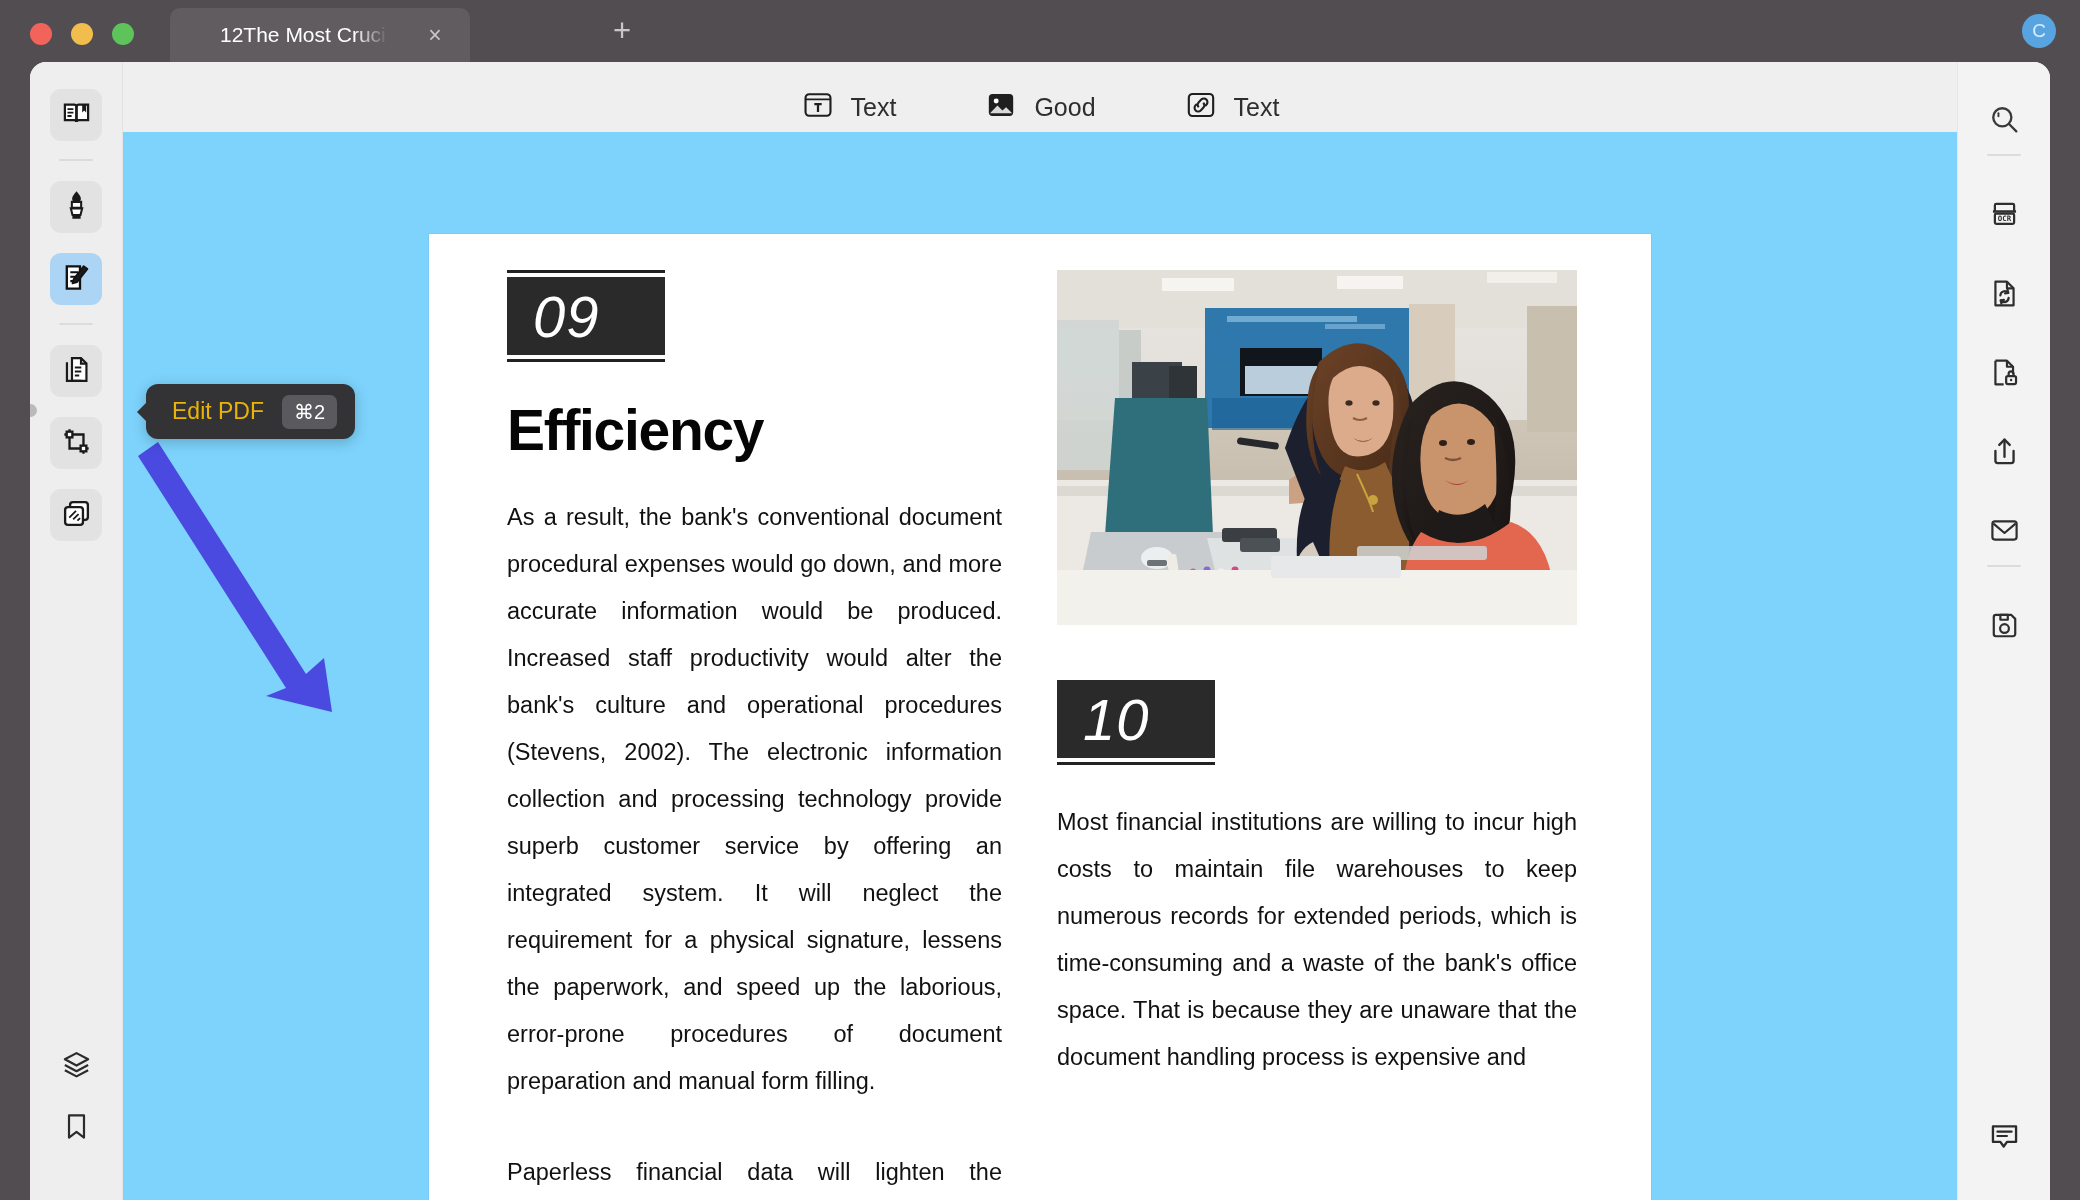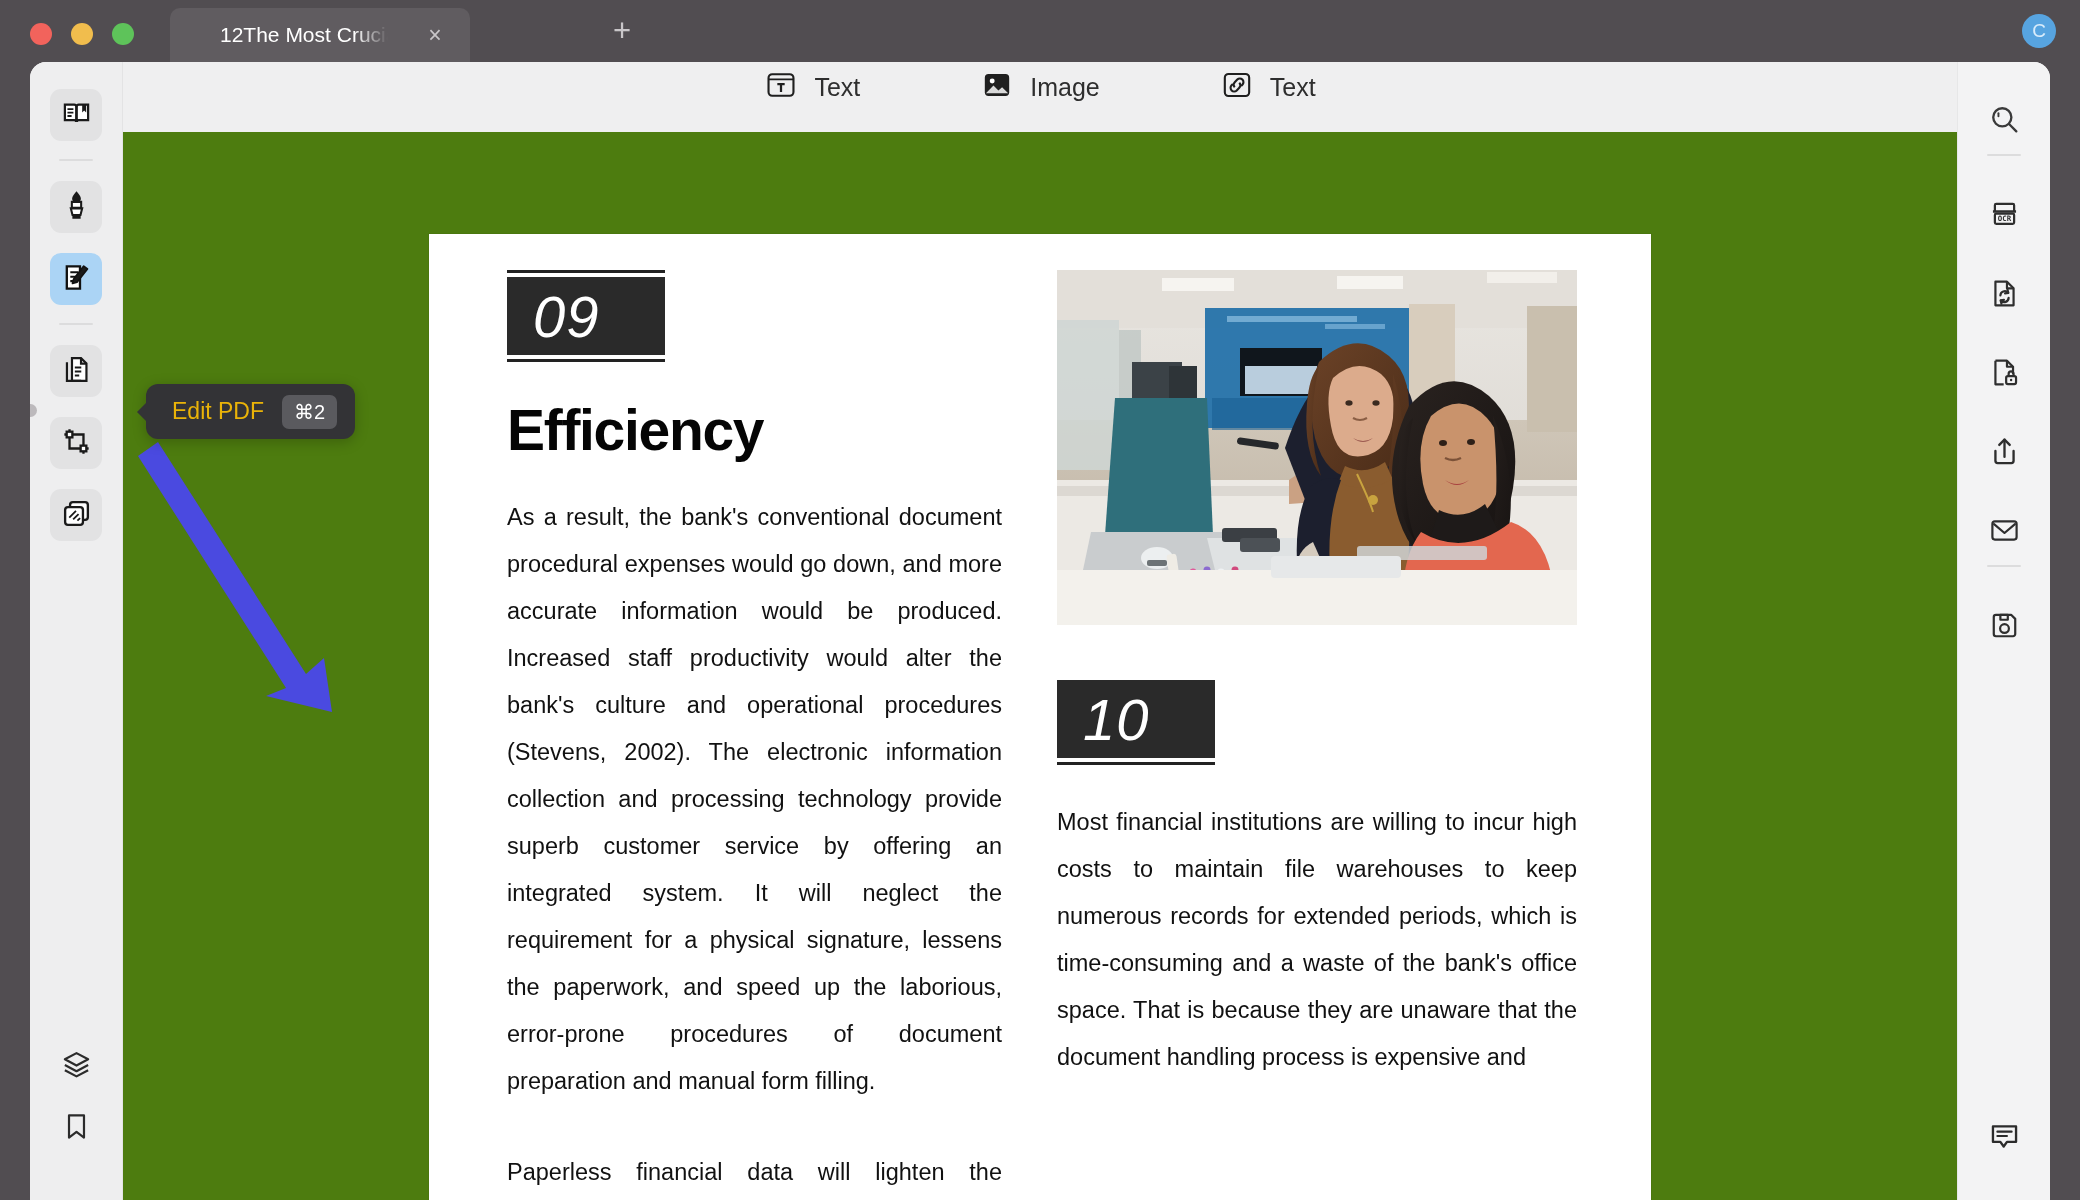--- a/index.html
+++ b/index.html
@@ -76,29 +76,29 @@
     background:#f3f3f4; display:flex; flex-direction:column; align-items:center;
     border-left:1px solid #e7e7e8;
   }
   .rrail-btn { width:54px; height:54px; display:flex; align-items:flex-end; justify-content:center; margin-top:25px; }
   .rrail-btn.first { margin-top:24px; }
   .rrail-sep { width:34px; height:2px; background:#dcdcdd; margin:14px 0 0 0; border-radius:2px; }
 
   
   #toolbar {
     position:absolute; left:93px; top:0; right:93px; height:70px;
-    display:flex; align-items:flex-start; justify-content:center; gap:100px;
+    display:flex; align-items:flex-end; justify-content:center; gap:68px;
   }
   .tool-item { display:flex; align-items:center; gap:16px; padding:6px 10px; border-radius:8px; }
   .tool-label { font-size:25px; color:#2e2e2e; font-weight:400; }
 
   
   #doc-scroll {
     position:absolute; left:93px; top:70px; right:93px; bottom:0;
-    background:#4d7c0f; overflow:hidden;
+    background:#7dd3fc; overflow:hidden;
   }
   #page {
     position:absolute; left:50%; transform:translateX(-50%);
     top:102px; width:1222px; min-height:1100px; background:#ffffff;
     box-shadow:0 0 0 1px rgba(0,0,0,0.035);
   }
   #page-inner { position:relative; padding:0 0; }
 
   .col-left { position:absolute; left:78px; top:36px; width:495px; }
   .col-right { position:absolute; left:628px; top:36px; width:520px; }
@@ -288,21 +288,21 @@
       </div>
 
       <div class="tool-item">
         <span>
           <svg width="34" height="34" viewBox="0 0 24 24" fill="none">
             <rect x="3.4" y="4.2" width="17.2" height="15.6" rx="2.6" fill="#1f1f1f"></rect>
             <circle cx="8.6" cy="9.2" r="1.75" fill="#fff"></circle>
             <path d="M4.2 17.9l5.3-5.6 3.5 3.6 2.6-2.4 4.3 4.4z" fill="#d9d9d9"></path>
           </svg>
         </span>
-        <span class="tool-label">Image</span>
+        <span class="tool-label">Good</span>
       </div>
 
       <div class="tool-item">
         <span>
           <svg width="34" height="34" viewBox="0 0 24 24" fill="none" stroke="#1f1f1f" stroke-width="1.5">
             <rect x="3.4" y="4.2" width="17.2" height="15.6" rx="2.6"></rect>
             <path d="M10.4 13.6c-1-1-1-2.6 0-3.6l1.8-1.8c1-1 2.6-1 3.6 0s1 2.6 0 3.6l-.9.9" stroke-width="1.5"></path>
             <path d="M13.6 10.4c1 1 1 2.6 0 3.6l-1.8 1.8c-1 1-2.6 1-3.6 0s-1-2.6 0-3.6l.9-.9" stroke-width="1.5"></path>
           </svg>
         </span>

